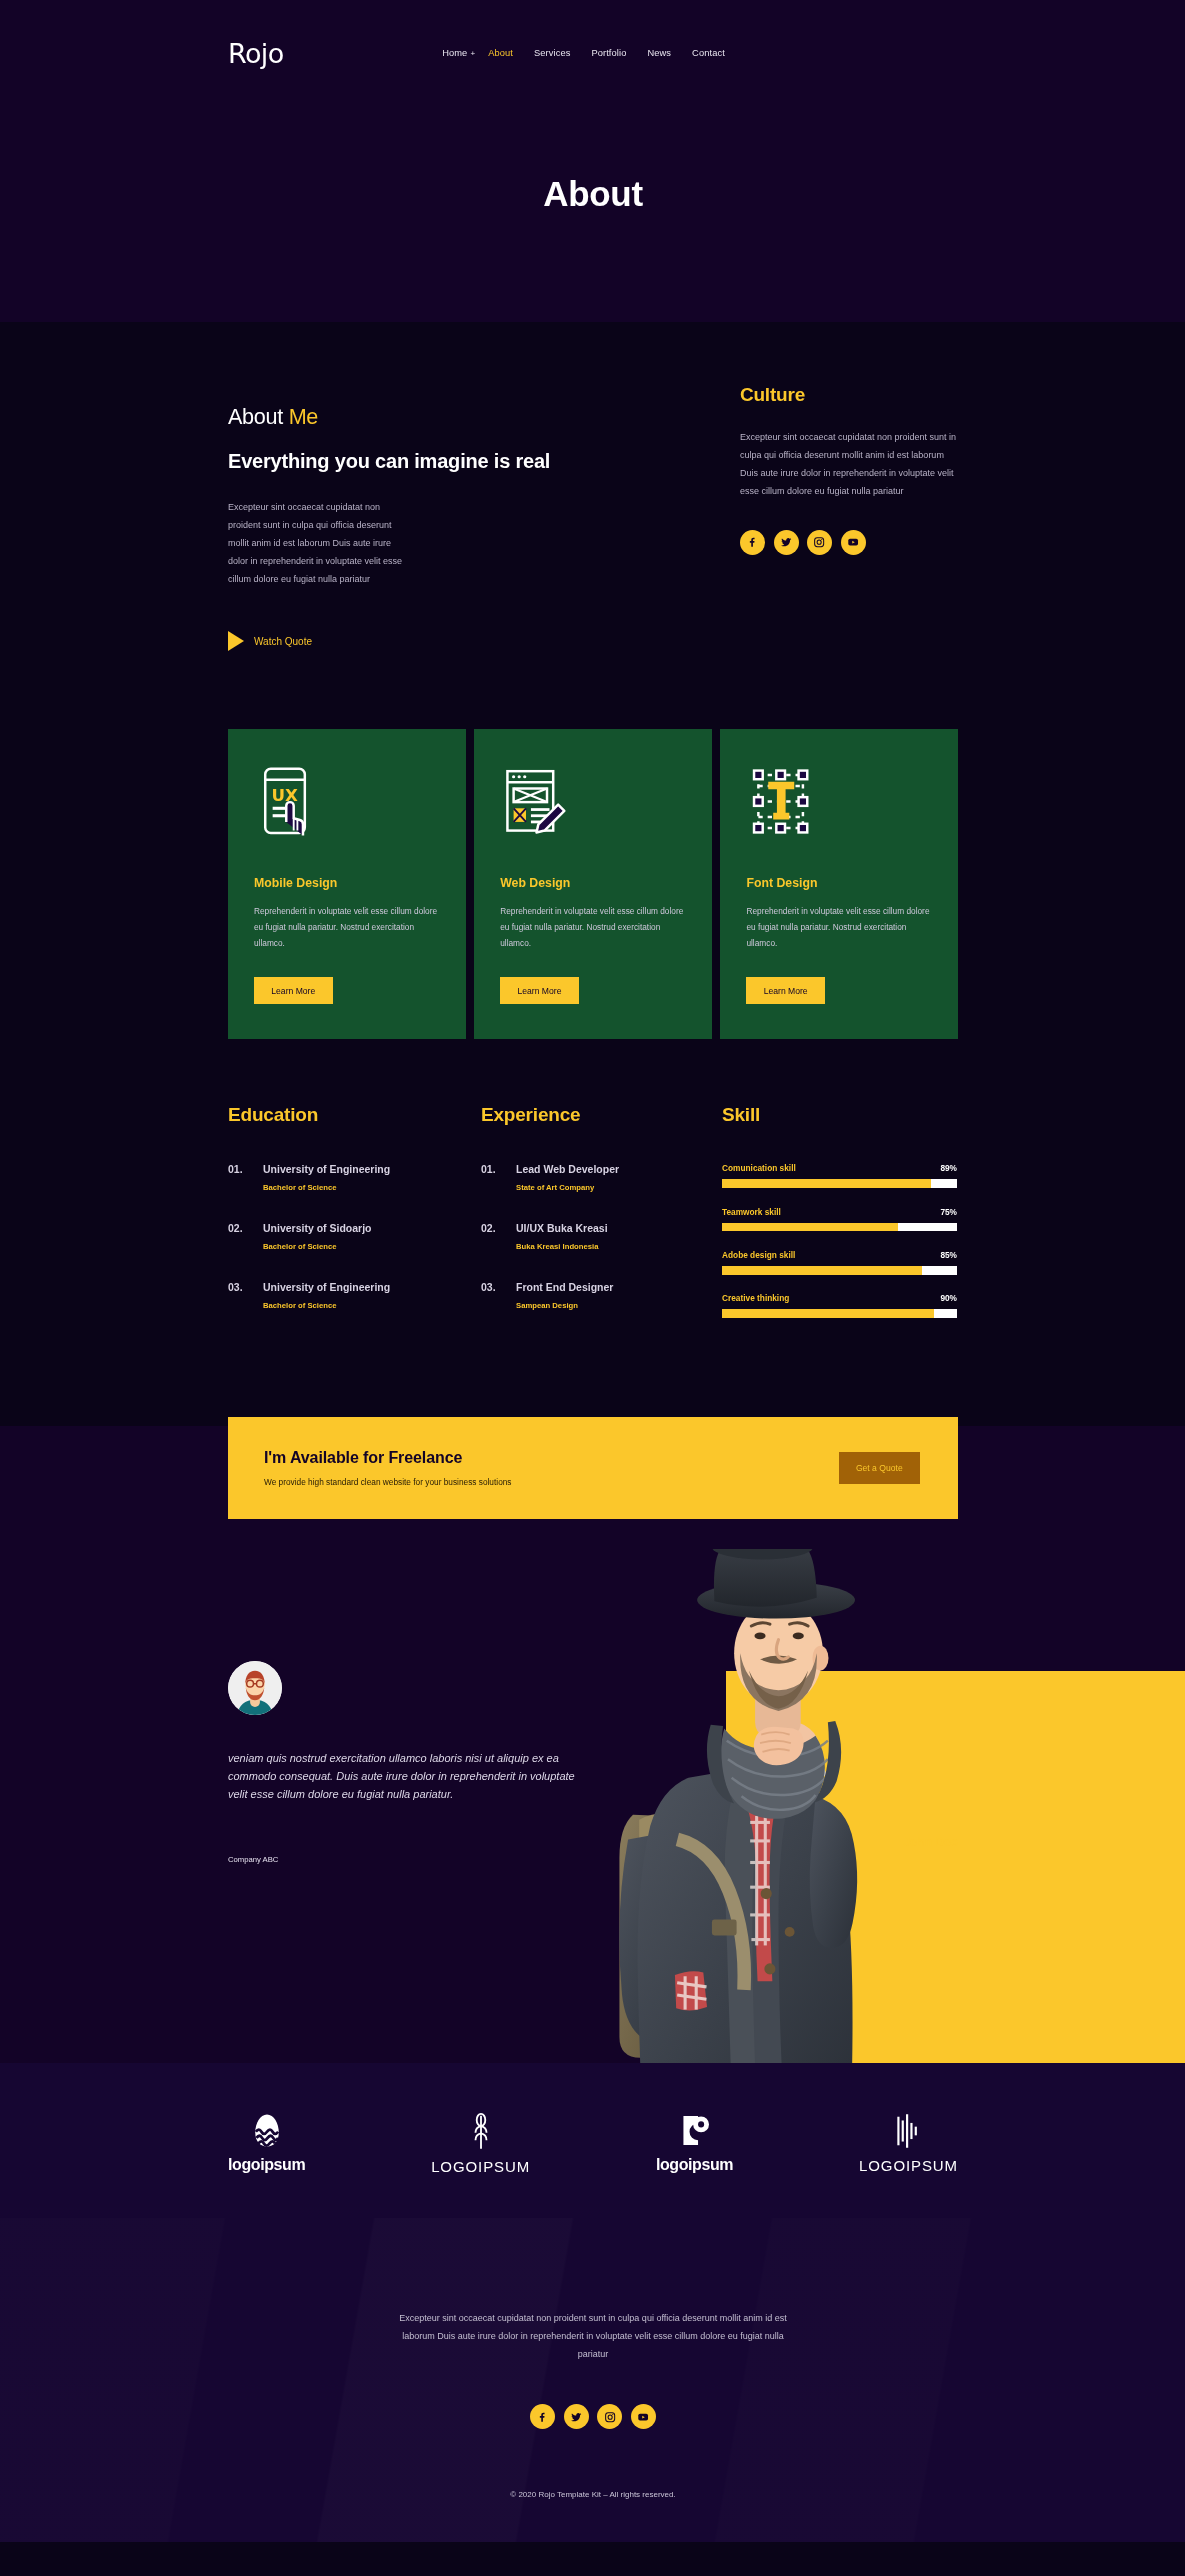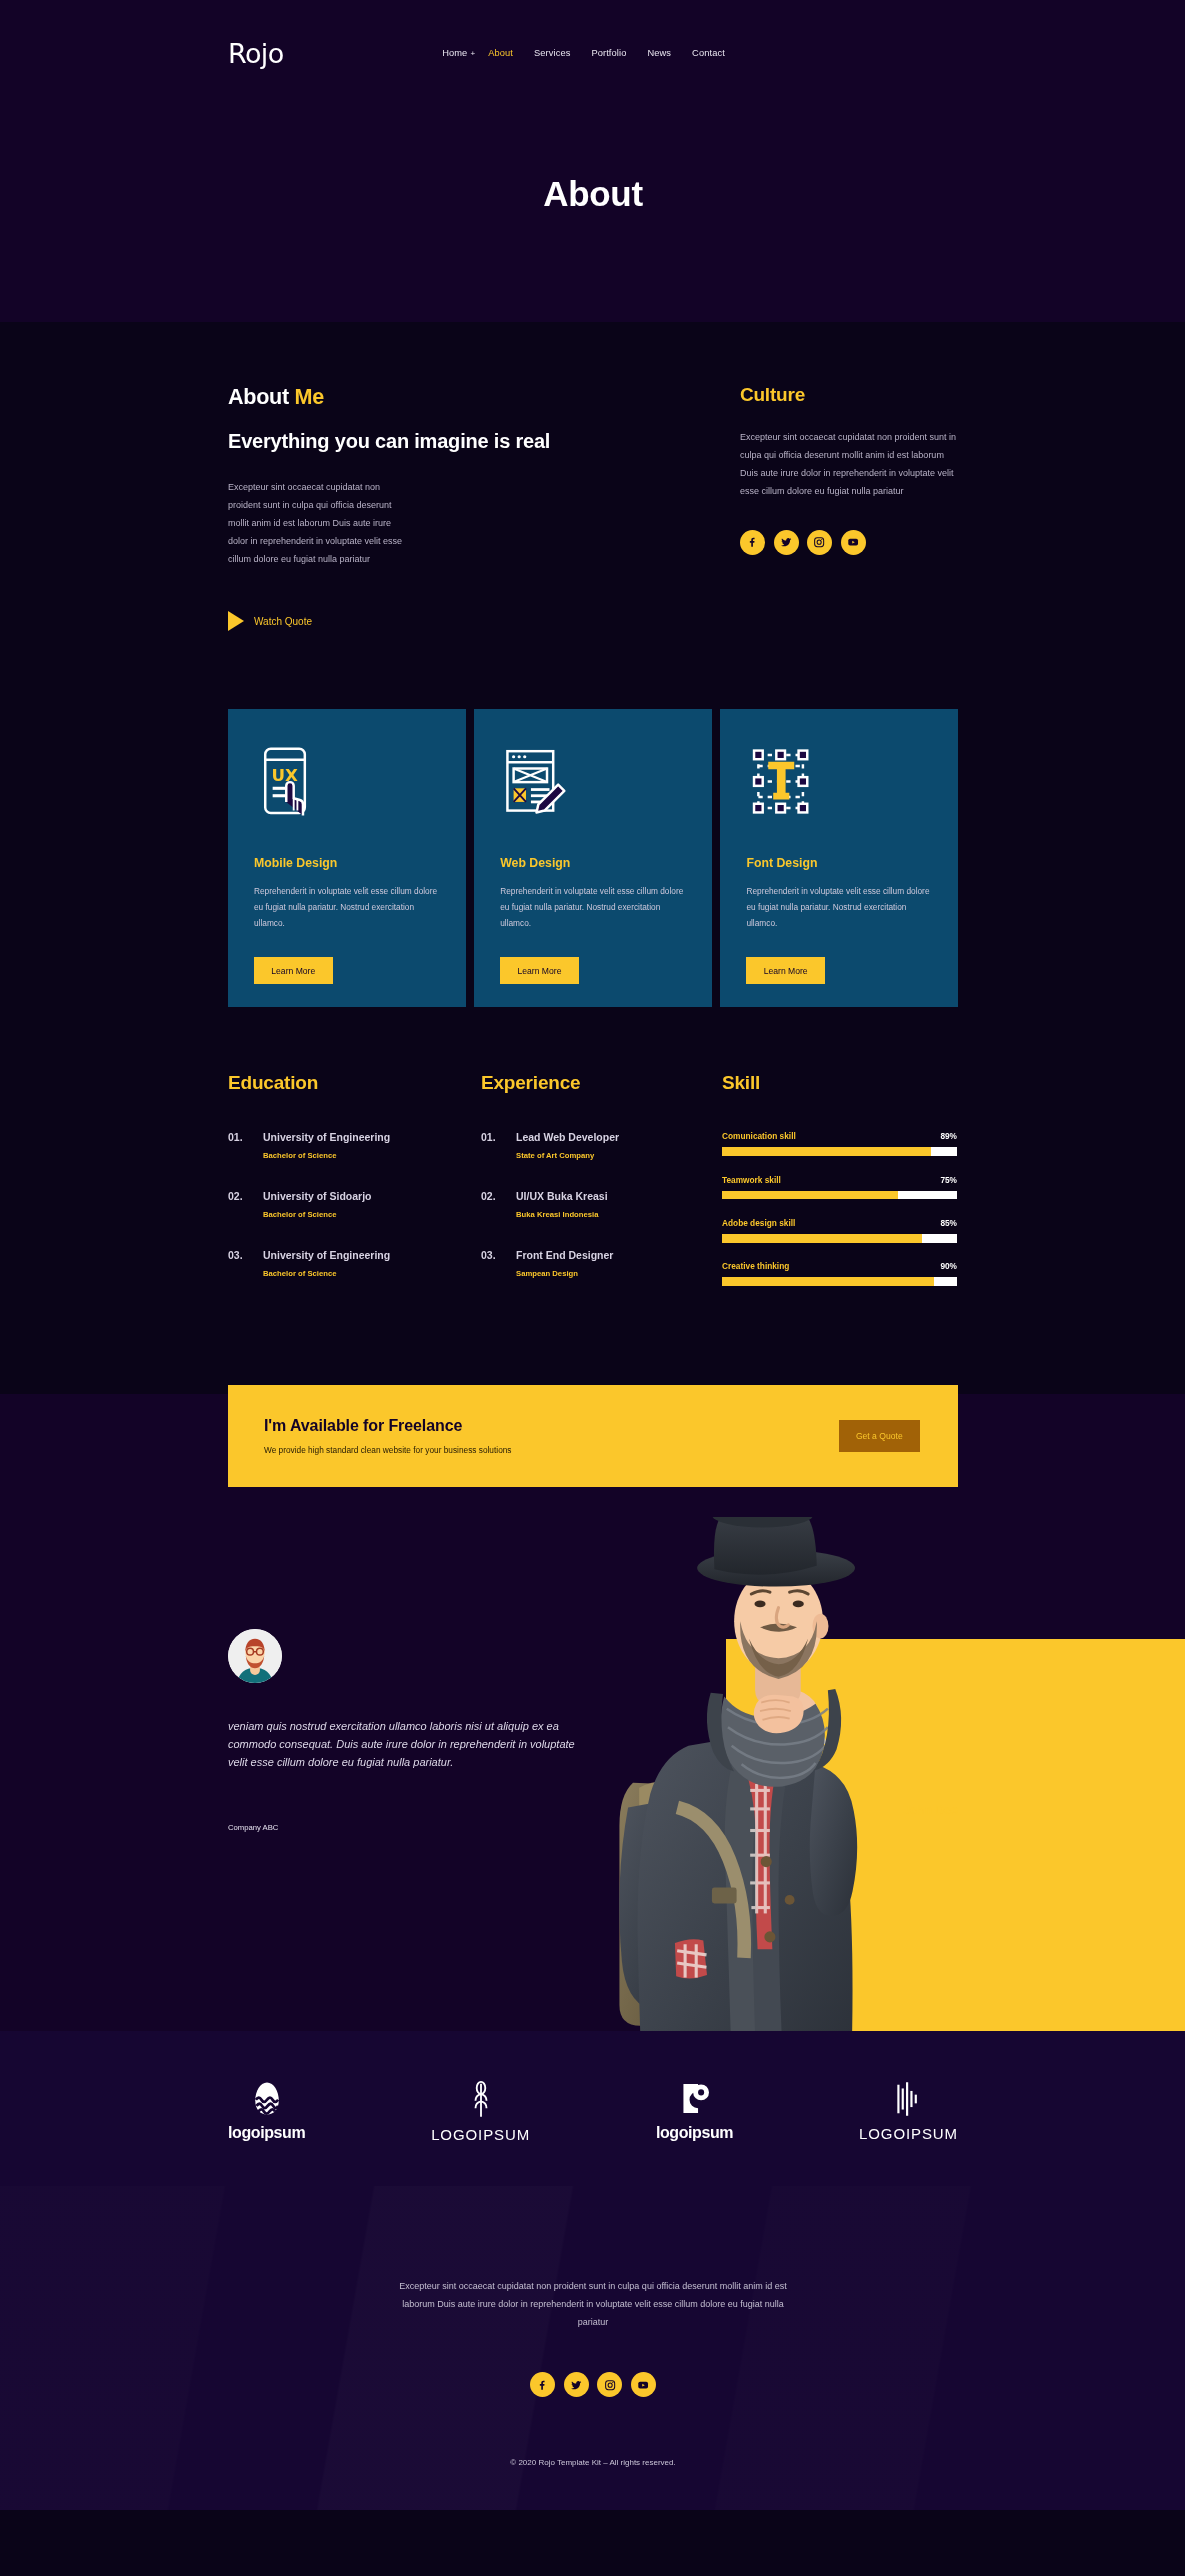--- a/index.html
+++ b/index.html
@@ -65,24 +65,25 @@
   
   .wrap { width:1186px; padding:0 228px; }
 
   
   .about-sec { padding-top:62px; padding-bottom:18.5px; }
   .about-grid { display:flex; }
   .about-left { width:494px; }
   .about-right { width:259px; margin-left:96px; }
   .about-kicker {
     font-size:21.6px;
-    font-weight:bold;
+    font-weight:normal;
     color:#ffffff;
     letter-spacing:-0.3px;
     margin-bottom:20px;
+    margin-top:20px;
   }
   .about-kicker .hl { color:#FBC72B; }
   .about-head {
     font-size:20px;
     font-weight:bold;
     color:#ffffff;
     letter-spacing:-0.2px;
     margin-bottom:25px;
   }
   .two-cols { display:flex; gap:25px; }
@@ -128,22 +129,22 @@
     background:#FBC72B;
     display:flex; align-items:center; justify-content:center;
     cursor:pointer;
   }
   .soc svg { display:block; }
 
   
   .cards { display:flex; gap:8.6px; padding-top:59px; }
   .card {
     width:247px;
-    background:#0c4a6e;
-    padding:36px 26px 23px 26px;
+    background:#14532d;
+    padding:36px 26px 35px 26px;
   }
   .card-icon { height:74px; margin-bottom:37px; }
   .card h3 {
     color:#FBC72B;
     font-size:12.3px;
     font-weight:bold;
     margin-bottom:13.6px;
   }
   .card p {
     color:#cfc9dc;

